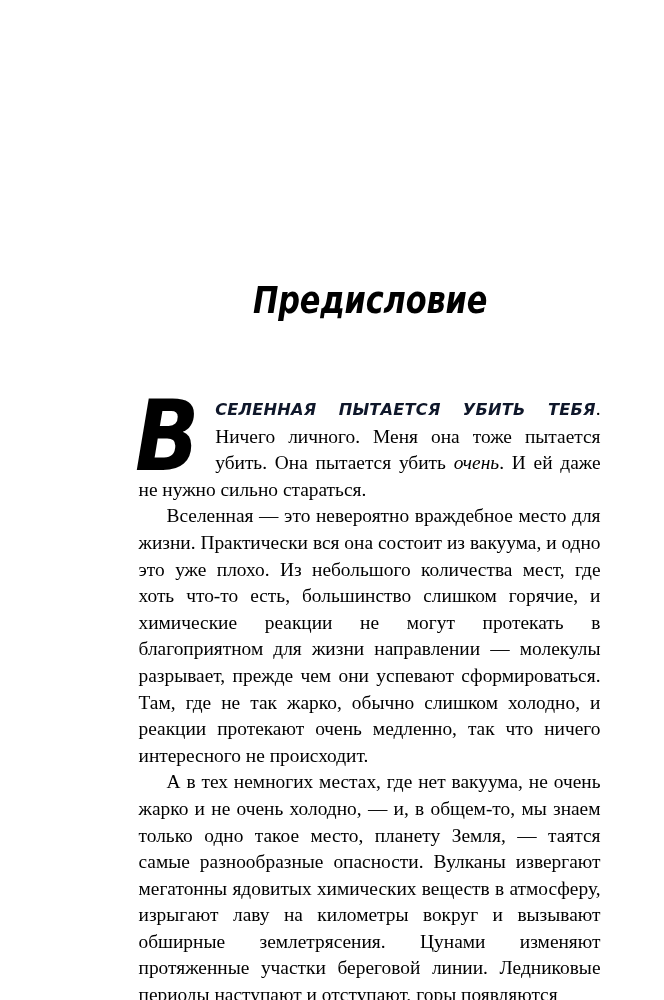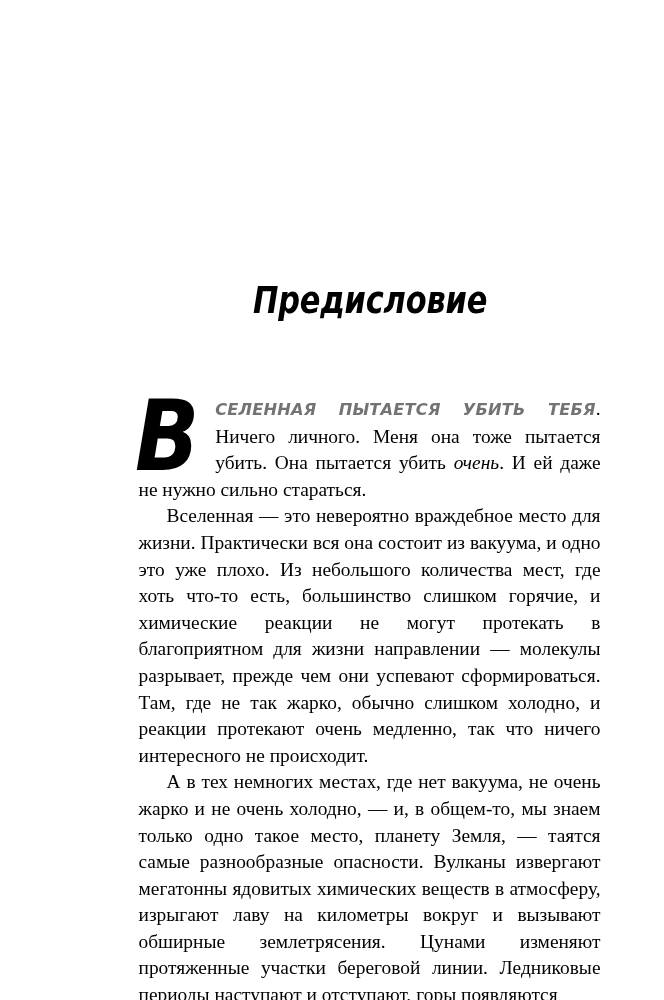--- a/index.html
+++ b/index.html
@@ -85,21 +85,21 @@
   }
 
   
   .runin {
     font-family: "DejaVu Sans", "Liberation Sans", sans-serif;
     font-weight: 700;
     font-style: italic;
     font-size: 16.2px;
     letter-spacing: 0.2px;
     text-transform: uppercase;
-    color: #737373;
+    color: #0f172a;
   }
 
   .runin-tail {
     font-family: "Liberation Serif", "DejaVu Serif", serif;
     font-weight: 400;
     font-style: normal;
     font-size: 19.4px;
     letter-spacing: normal;
   }
 

